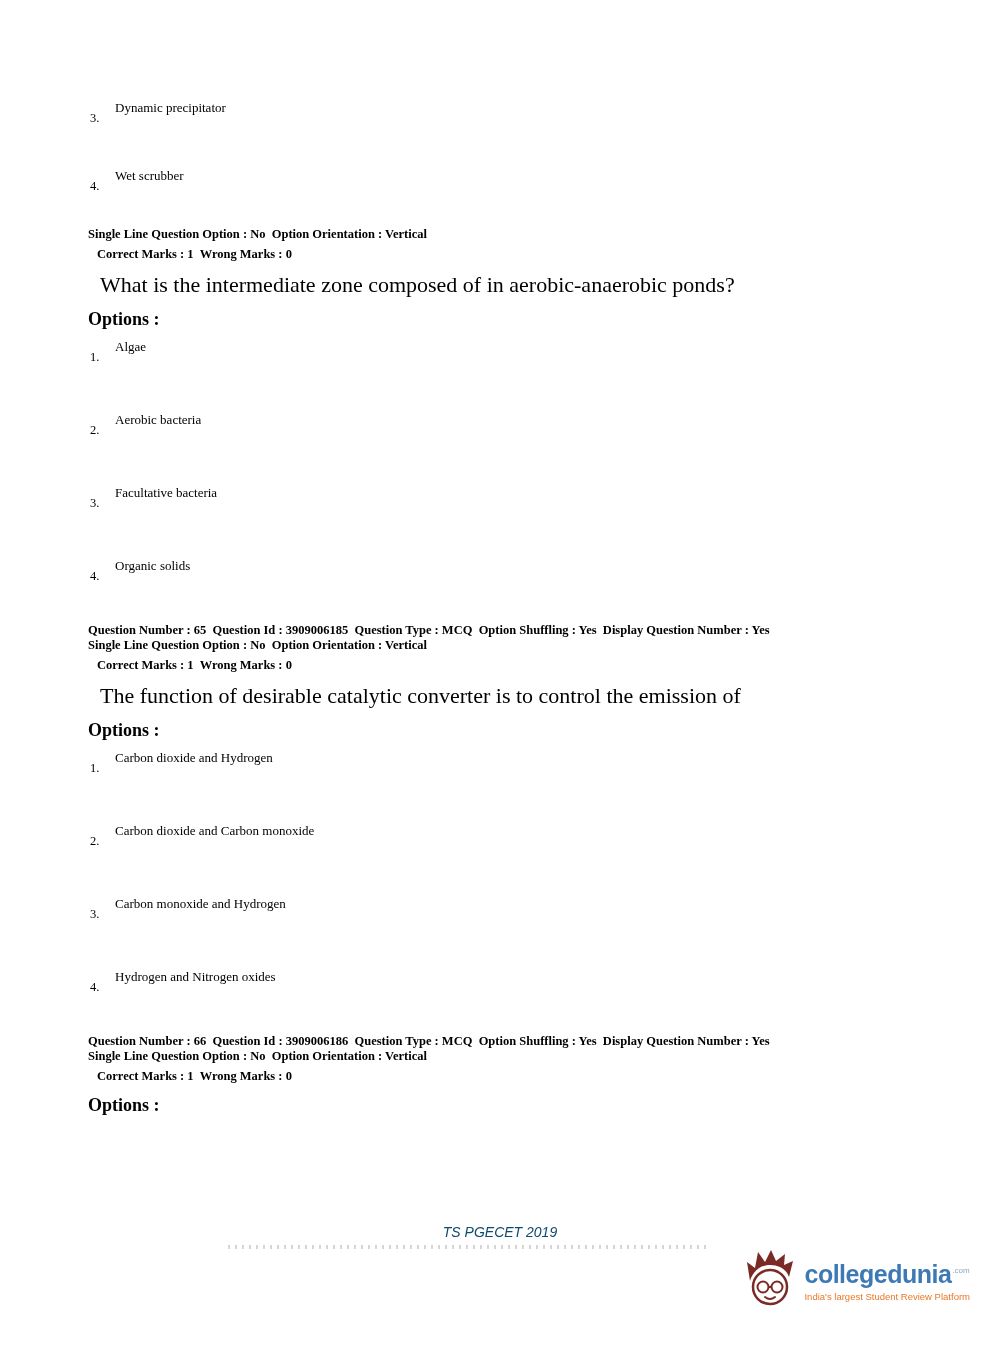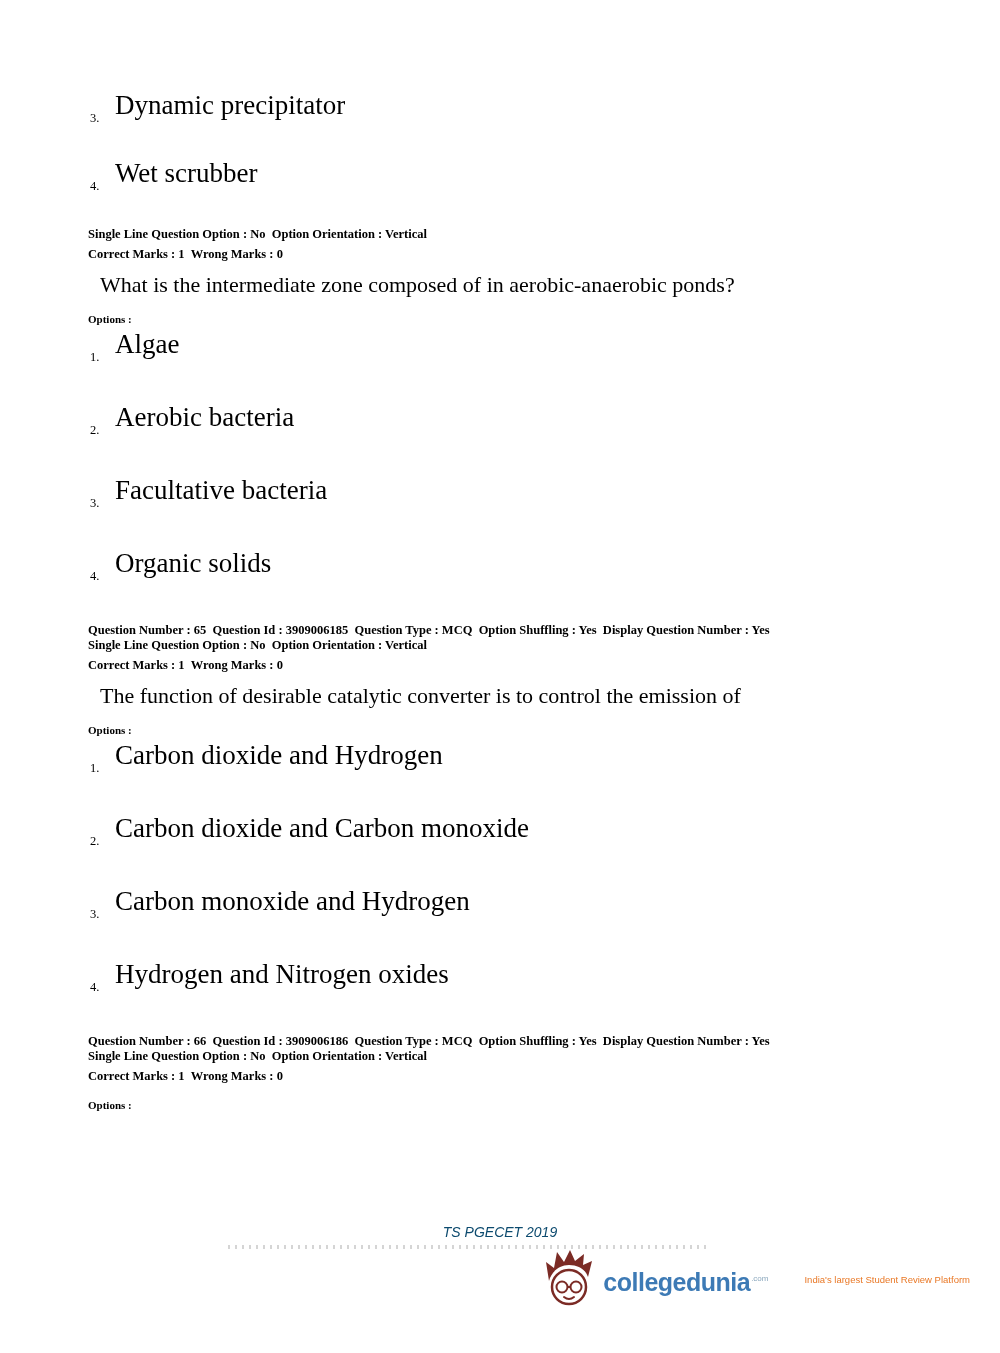--- a/index.html
+++ b/index.html
@@ -25,41 +25,41 @@
     min-height: 27px;
   }
   .option-num {
     position: absolute;
     left: 2px;
     bottom: -4px;
     font-size: 12.5px;
     line-height: 14px;
     font-weight: 400;
   }
-  .option-label { font-size: 27px; }
+  .option-label { font-size: 13px; }
 
   .lead-3 { margin-bottom: 39px; }
   .lead-4 { margin-bottom: 38px; }
 
   .question-block { margin-top: 24px; }
   .meta {
     font-size: 12.5px;
     font-weight: bold;
     line-height: 15px;
     white-space: pre-wrap;
   }
-  .marks { margin-top: 5px; }
+  .marks { margin-top: 5px; margin-left: 9px; }
   .question-text {
     font-size: 22px;
     line-height: 27px;
     margin-top: 9px;
     padding-left: 12px;
   }
   .options-label {
-    font-size: 11px;
+    font-size: 18px;
     font-weight: bold;
     line-height: 15px;
     margin-top: 14px;
   }
   .q-options { padding-top: 4px; }
   .q-options .option-row { margin-bottom: 44px; }
 
   
   .footer-text {
     position: absolute;
@@ -89,21 +89,21 @@
   .logo {
     position: absolute;
     right: 30px;
     top: 1248px;
     display: flex;
     align-items: center;
     gap: 7px;
     text-decoration: none;
     cursor: pointer;
   }
-  .logo-text { display: flex; flex-direction: row; gap: 36px; }
+  .logo-text { display: flex; flex-direction: column; }
   .brand {
     font-family: "Liberation Sans", sans-serif;
     font-weight: bold;
     font-size: 25px;
     line-height: 1;
     color: #3d7ab5;
     letter-spacing: -0.5px;
   }
   .brand-suffix {
     font-family: "Liberation Sans", sans-serif;

